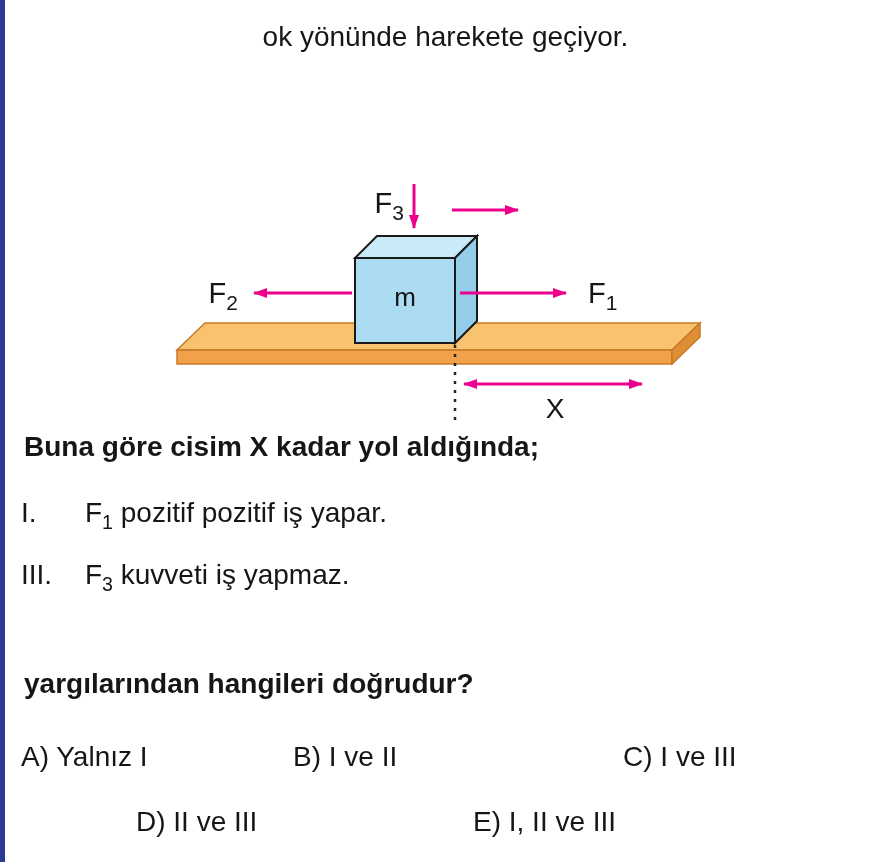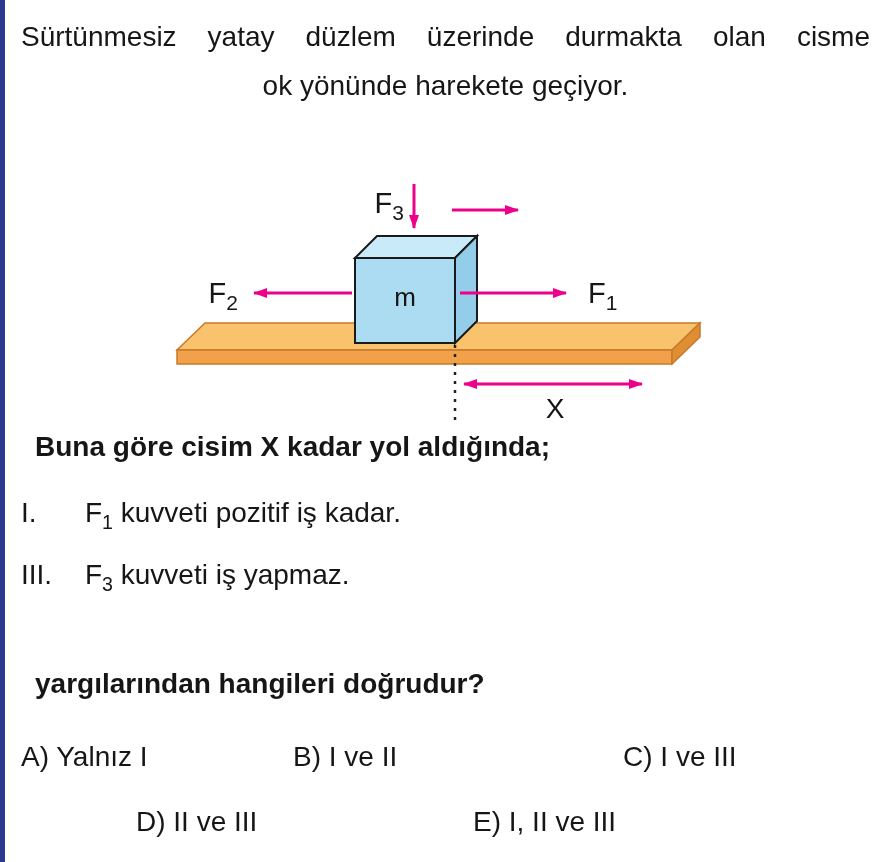--- a/index.html
+++ b/index.html
@@ -14,21 +14,21 @@
     position: absolute; left: 0; top: 0; width: 5px; height: 100%;
     background: #2B3990;
   }
   .intro {
     position: absolute; left: 21px; top: 12px; width: 849px;
     font-size: 28px; line-height: 49px;
   }
   .intro .jline { text-align: justify; text-align-last: justify; }
   .intro .lline { text-align: center; }
   .figure-wrap { position: absolute; left: 0; top: 170px; width: 887px; height: 262px; }
-  .prompt { position: absolute; left: 35px; font-size: 28px; font-weight: bold; }
+  .prompt { position: absolute; left: 24px; font-size: 28px; font-weight: bold; }
   .prompt-mid { top: 431px; }
   .prompt-final { top: 668px; }
   .statements { position: absolute; left: 21px; top: 497px; width: 845px; }
   .statement {
     display: grid; grid-template-columns: 64px 1fr;
     font-size: 28px; margin-bottom: 25px;
   }
   sub { font-size: 70%; }
   .opt { position: absolute; font-size: 28px; white-space: nowrap; }
   #optA { left: 21px;  top: 741px; }
@@ -37,21 +37,20 @@
   #optD { left: 136px; top: 806px; }
   #optE { left: 473px; top: 806px; text-align: right; }
   svg text { font-family: "Liberation Sans", "DejaVu Sans", sans-serif; fill: #161616; }
 </style>
 </head>
 <body>
 
 <div class="accent-bar"></div>
 
 <div class="intro">
-  <div class="jline">Sürtünmesiz yatay düzlem üzerinde durmakta olan cisme</div>
   <div class="lline">ok yönünde harekete geçiyor.</div>
 </div>
 
 <div class="figure-wrap">
   <svg width="887" height="262" viewBox="0 0 887 262">
     <defs>
       <marker id="arrowM" markerWidth="16" markerHeight="12" refX="13" refY="5" orient="auto-start-reverse" markerUnits="userSpaceOnUse">
         <path d="M0,0 L14,5 L0,10 Z" fill="#EC008C"></path>
       </marker>
     </defs>
@@ -85,21 +84,21 @@
     <line x1="464" y1="214" x2="642" y2="214" stroke-width="3" marker-start="url(#arrowM)" marker-end="url(#arrowM)" stroke="#EC008C"></line>
     <text x="555" y="248" font-size="28" text-anchor="middle">X</text>
   </svg>
 </div>
 
 <div class="prompt prompt-mid">Buna göre cisim X kadar yol aldığında;</div>
 
 <div class="statements">
   <div class="statement">
     <span>I.</span>
-    <span><span>F</span><sub>1</sub> <span>kuvveti pozitif iş kadar.</span></span>
+    <span><span>F</span><sub>1</sub> <span>pozitif pozitif iş yapar.</span></span>
   </div>
   <div class="statement">
     <span>III.</span>
     <span><span>F</span><sub>3</sub> <span>kuvveti iş yapmaz.</span></span>
   </div>
 </div>
 
 <div class="prompt prompt-final">yargılarından hangileri doğrudur?</div>
 
 <div>

